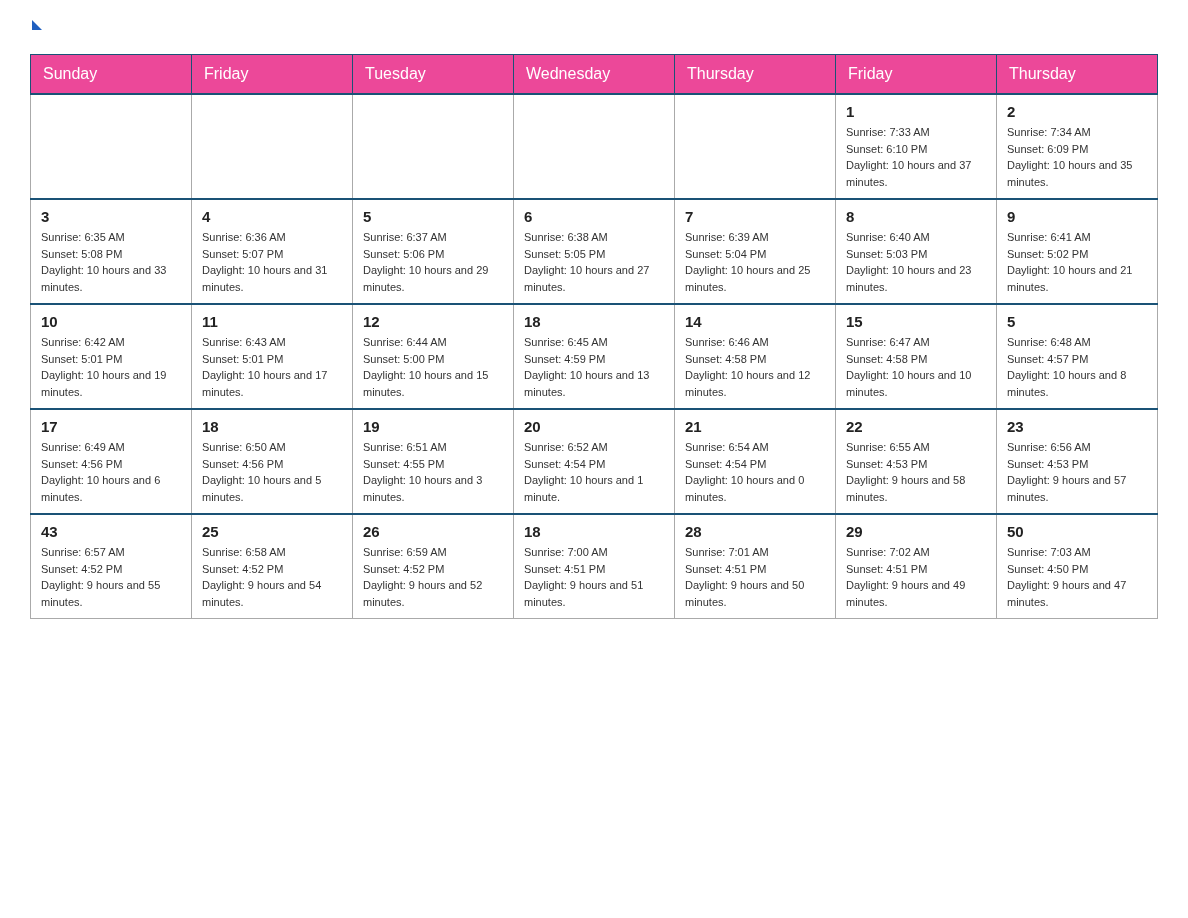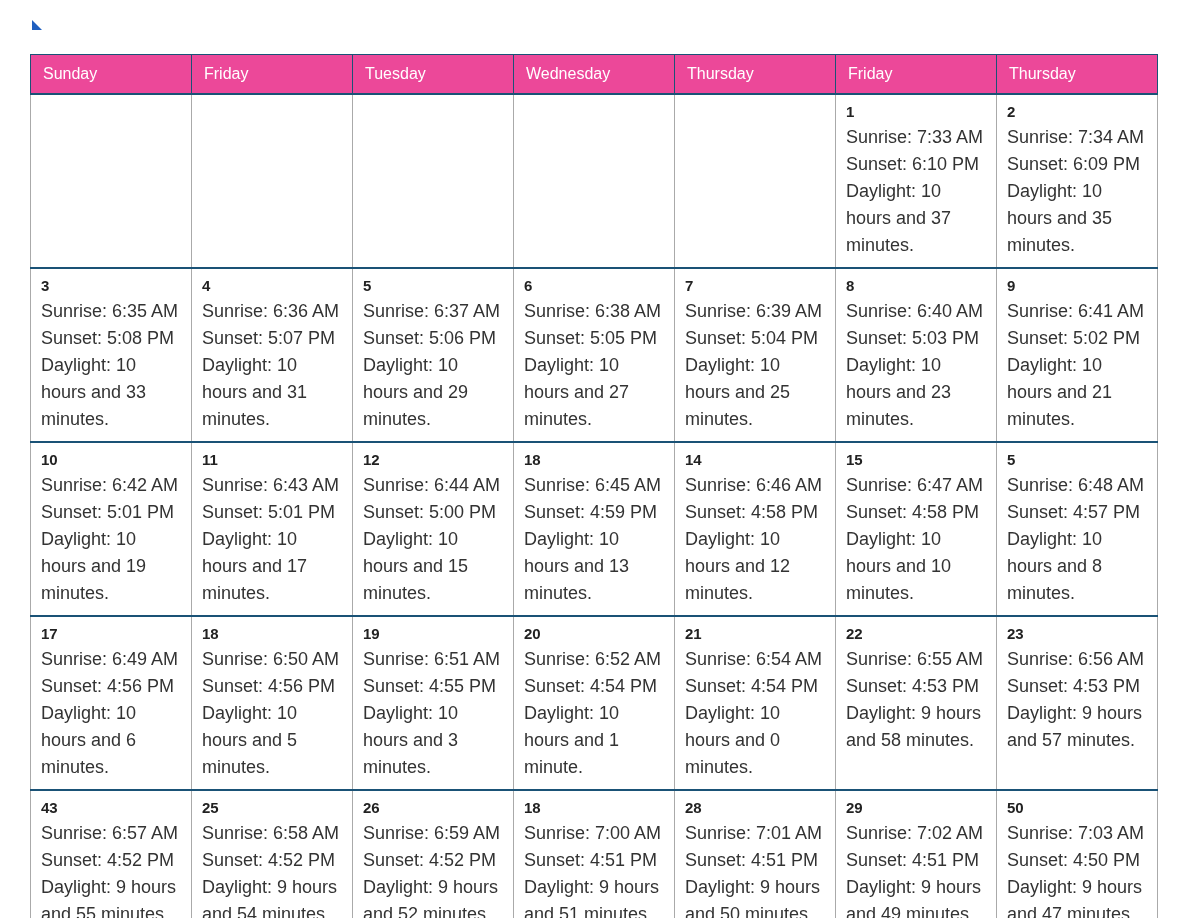--- a/index.html
+++ b/index.html
@@ -80,21 +80,21 @@
       color: #333;
       min-height: 90px;
     }
     .day-number {
       font-size: 15px;
       font-weight: bold;
       color: #222;
       margin-bottom: 4px;
     }
     .day-info {
-      font-size: 18px;
+      font-size: 11px;
       line-height: 1.5;
       color: #333;
     }
     .week-row td {
       border-top: 2px solid #1a5276;
     }
     .empty-cell {
       background: #fff;
     }
   </style>

